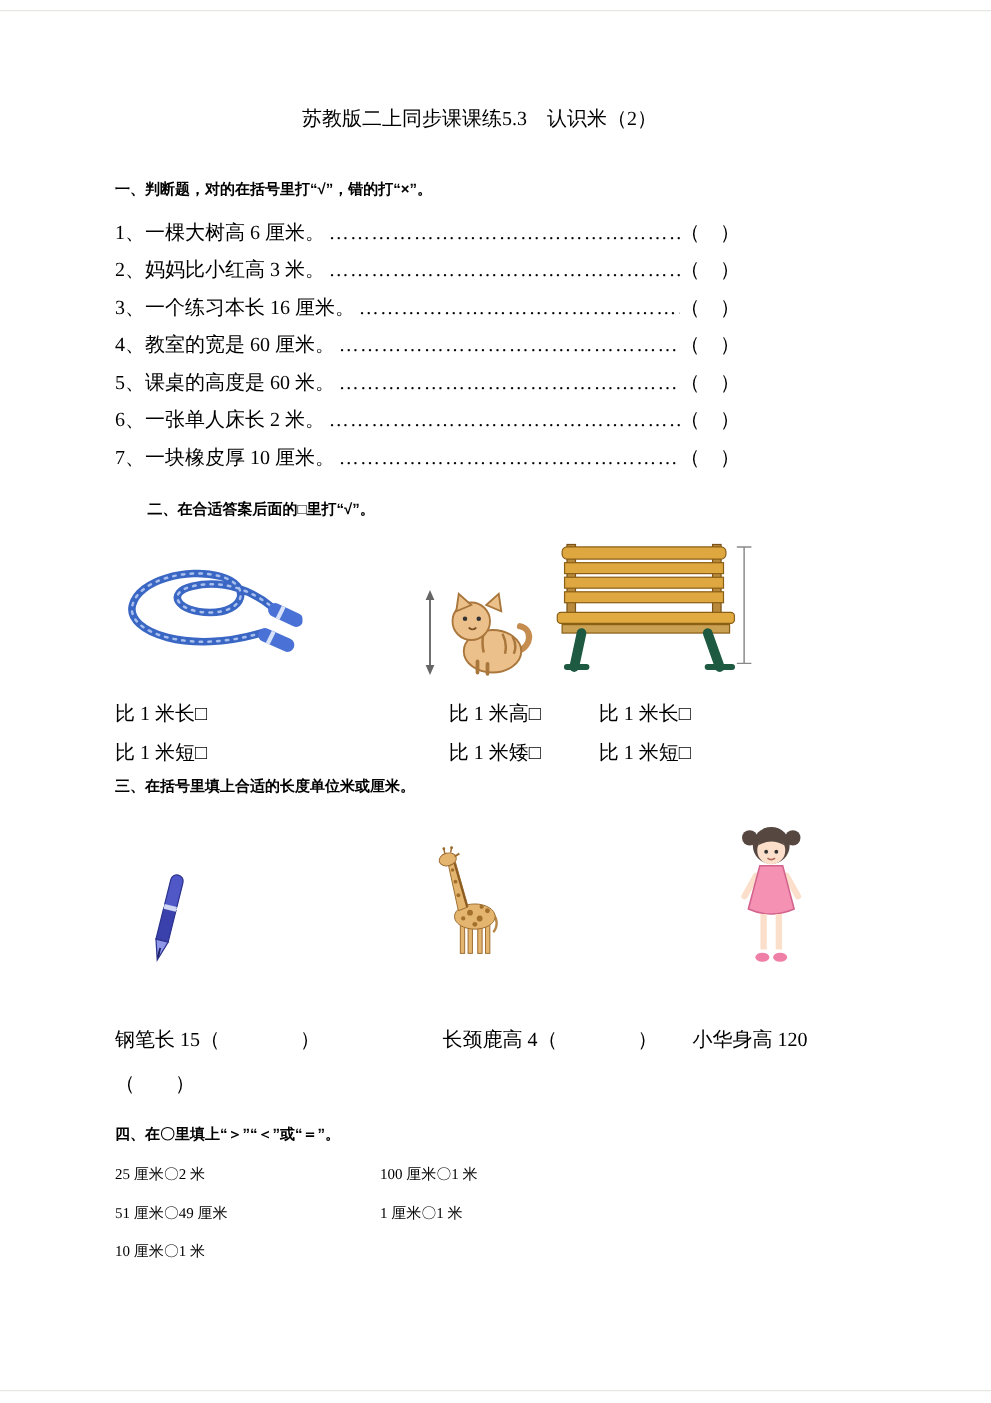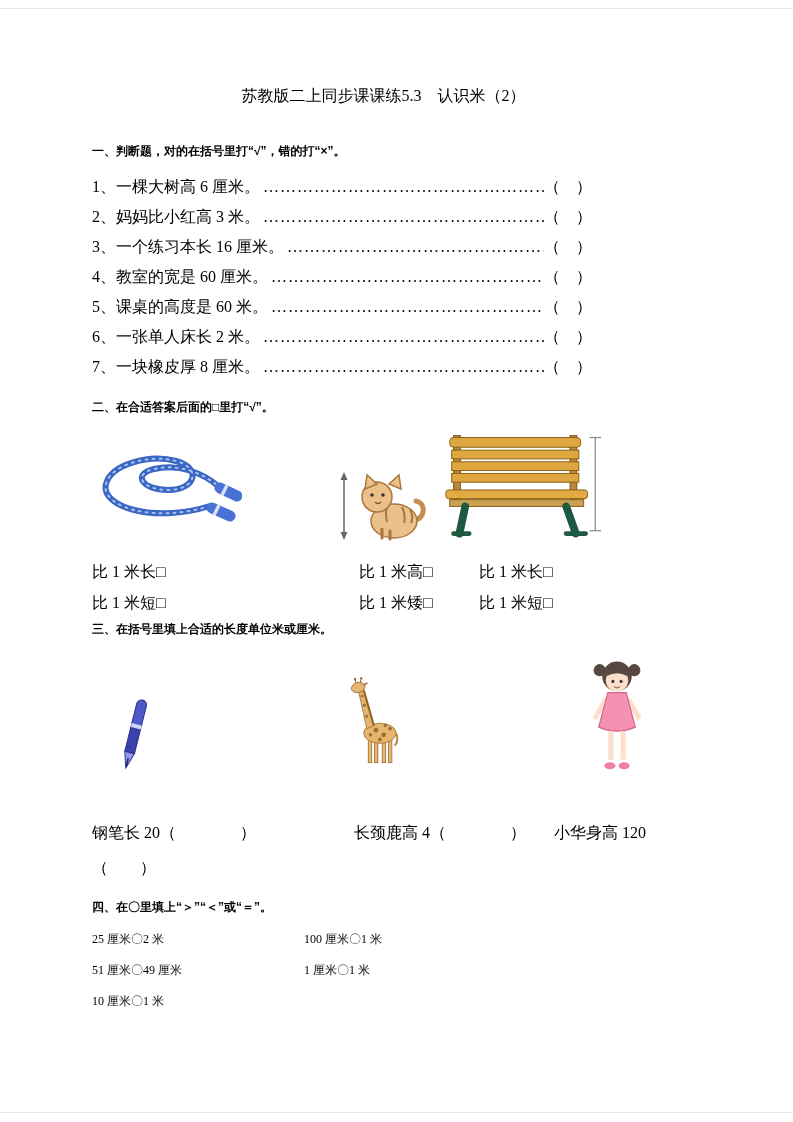--- a/index.html
+++ b/index.html
@@ -15,21 +15,21 @@
   .sec-heading { font-family:"Liberation Sans","DejaVu Sans",sans-serif;
                  font-weight:bold; font-size:12px; line-height:22px; margin:0; }
 
   
   .judge-list { margin-top:10px; width:500px; }
   .q-row { display:flex; align-items:center; height:30px; line-height:30px; font-size:16px; }
   .q-text { white-space:nowrap; flex:0 0 auto; }
   .q-dots { flex:1 1 auto; overflow:hidden; white-space:nowrap; padding:0 3px; letter-spacing:1px; }
   .q-ans { flex:0 0 auto; white-space:nowrap; }
 
-  .mt14 { margin-top:14px; }
+  .mt14 { margin-top:14px;margin-left:26px; }
   .mt12 { }
   .mt16 { margin-top:16px; }
 
   
   .images-row2 { margin-top:14px; height:112px; display:flex; align-items:flex-end; }
   .img-rope { width:150px; height:100px; flex:0 0 auto; }
   .img-cat  { width:100px; height:75px; margin-left:90px; flex:0 0 auto; }
   .img-bench{ width:165px; height:112px; margin-left:8px; flex:0 0 auto; }
   .options-grid { margin-top:12px; display:grid; grid-template-columns:267px 120px 1fr; font-size:16px; line-height:31px; }
 
@@ -80,21 +80,21 @@
       <span class="q-text">5、课桌的高度是 60 米。</span>
       <span class="q-dots">………………………………………………………………………………………………………………</span>
       <span class="q-ans">（　）</span>
     </div>
     <div class="q-row">
       <span class="q-text">6、一张单人床长 2 米。</span>
       <span class="q-dots">………………………………………………………………………………………………………………</span>
       <span class="q-ans">（　）</span>
     </div>
     <div class="q-row">
-      <span class="q-text">7、一块橡皮厚 8 厘米。</span>
+      <span class="q-text">7、一块橡皮厚 10 厘米。</span>
       <span class="q-dots">………………………………………………………………………………………………………………</span>
       <span class="q-ans">（　）</span>
     </div>
   </div>
 
   <div class="sec-heading mt14">二、在合适答案后面的□里打“√”。</div>
 
   <div class="images-row2">
     <svg class="img-rope" viewBox="0 0 150 100" xmlns="http://www.w3.org/2000/svg">
       <path d="M118 62 C 60 80, 8 62, 14 40 C 19 20, 58 10, 84 17 C 110 24, 104 46, 76 46 C 50 46, 40 30, 62 25 C 88 19, 112 30, 126 42" fill="none" stroke="#3a66c4" stroke-width="6" stroke-linecap="round"></path>
@@ -204,21 +204,21 @@
       <line x1="41" y1="42" x2="50" y2="58" stroke="#fbdfca" stroke-width="5" stroke-linecap="round"></line>
       <path d="M20 34 L38 34 L47 68 Q29 76 11 68 Z" fill="#f591b2" stroke="#d3638d" stroke-width="1.2"></path>
       <line x1="23" y1="72" x2="23" y2="100" stroke="#fbdfca" stroke-width="5"></line>
       <line x1="35" y1="72" x2="35" y2="100" stroke="#fbdfca" stroke-width="5"></line>
       <ellipse cx="22" cy="106" rx="5.5" ry="3.5" fill="#ef7fa6"></ellipse>
       <ellipse cx="36" cy="106" rx="5.5" ry="3.5" fill="#ef7fa6"></ellipse>
     </svg>
   </div>
 
   <div class="fill-grid">
-    <span>钢笔长 20（　　　　）</span>
+    <span>钢笔长 15（　　　　）</span>
     <span>长颈鹿高 4（　　　　）</span>
     <span>小华身高 120</span>
   </div>
   <div class="wrap-line">（　　）</div>
 
   <div class="sec-heading mt16">四、在〇里填上“＞”“＜”或“＝”。</div>
 
   <div class="cmp-grid">
     <span>25 厘米〇2 米</span>
     <span>100 厘米〇1 米</span>

